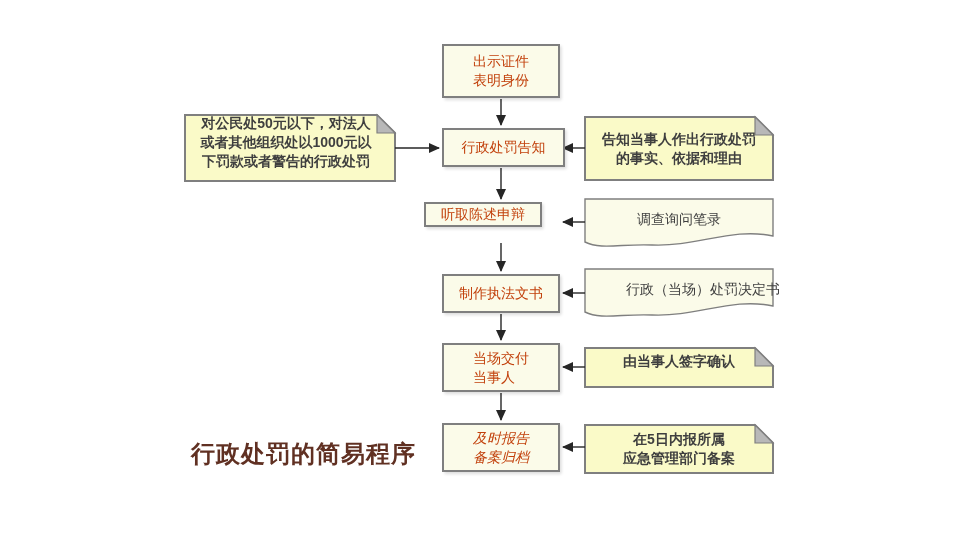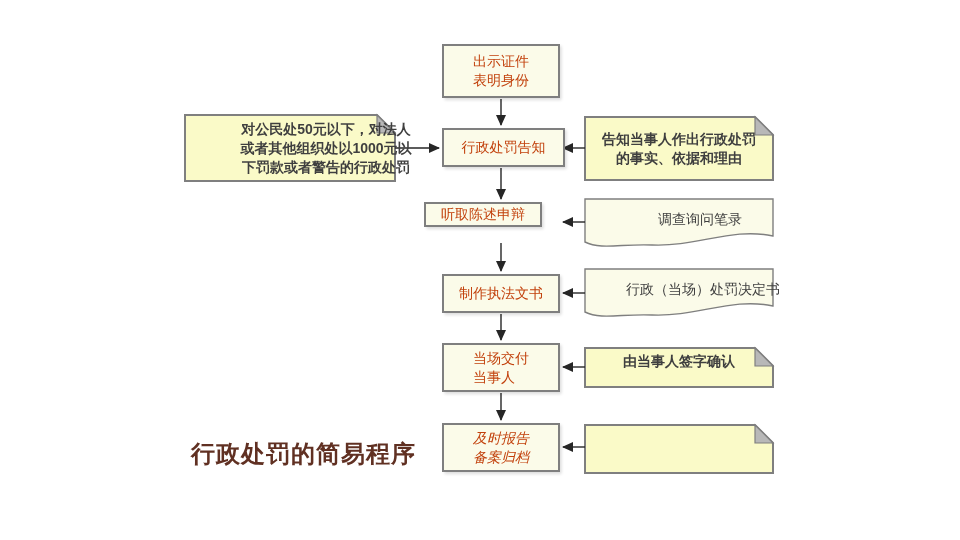--- a/index.html
+++ b/index.html
@@ -77,25 +77,27 @@
   <div class="proc" style="left:442px; top:44px;  width:118px; height:54px;">出示证件
 表明身份</div>
   <div class="proc" style="left:442px; top:128px; width:123px; height:39px;">行政处罚告知</div>
   <div class="proc" style="left:424px; top:202px; width:118px; height:25px;">听取陈述申辩</div>
   <div class="proc" style="left:442px; top:274px; width:118px; height:39px;">制作执法文书</div>
   <div class="proc" style="left:442px; top:343px; width:118px; height:49px;">当场交付
 当事人</div>
   <div class="proc" style="left:442px; top:423px; width:118px; height:49px;font-style:italic;">及时报告
 备案归档</div>
 
-  <div class="overlay-text note-text" style="left:185px; top:115px; width:202px; height:66px;padding-left:40px;">对公民处50元以下，对法人
+  <div class="overlay-text note-text" style="left:185px; top:109px; width:202px; height:66px;">对公民处50元以下，对法人
 或者其他组织处以1000元以
 下罚款或者警告的行政处罚</div>
 
   <div class="overlay-text note-text" style="left:585px; top:117px; width:188px; height:63px;">告知当事人作出行政处罚
 的事实、依据和理由</div>
-  <div class="overlay-text doc-text" style="left:585px; top:199px; width:188px; height:40px;padding-left:21px;">调查询问笔录</div>
+  <div class="overlay-text doc-text" style="left:585px; top:199px; width:188px; height:40px;">调查询问笔录</div>
   <div class="overlay-text doc-text" style="left:585px; top:269px; width:188px; height:40px;margin-left:24px;">行政（当场）处罚决定书</div>
   <div class="overlay-text note-text" style="left:585px; top:348px; width:188px; height:27px;">由当事人签字确认</div>
+  <div class="overlay-text note-text" style="left:585px; top:425px; width:188px; height:48px;">在5日内报所属
+应急管理部门备案</div>
 
   <div class="title">行政处罚的简易程序</div>
 
 </div>
 
 </body></html>

